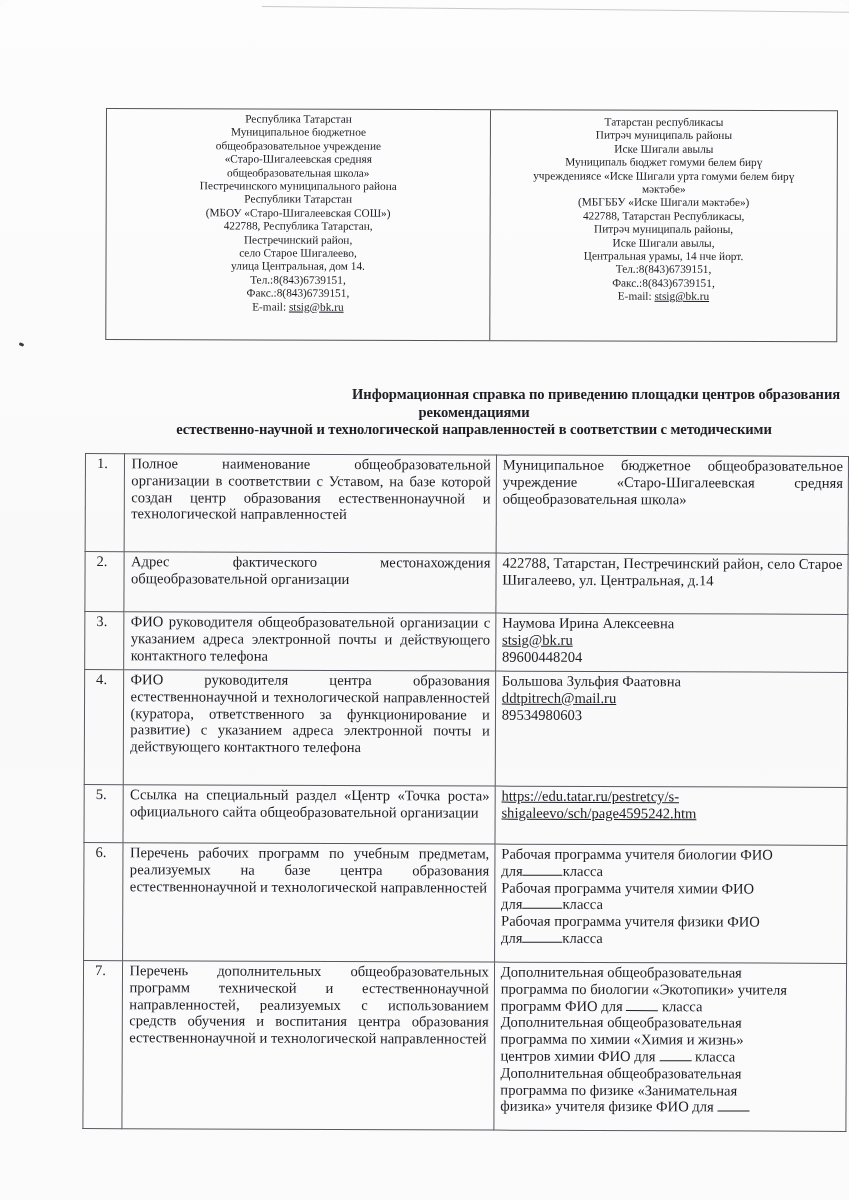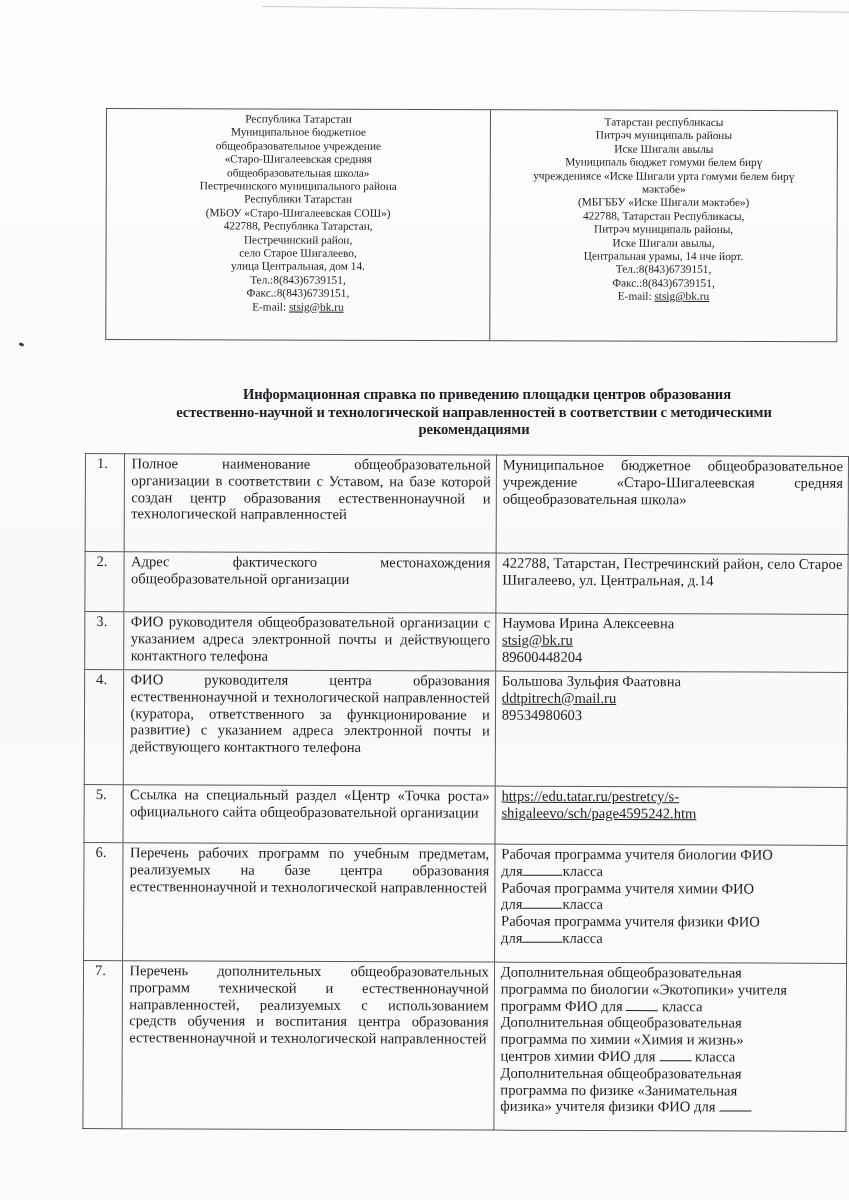--- a/index.html
+++ b/index.html
@@ -78,21 +78,21 @@
       left: 108px;
       top: 386px;
       width: 732px;
       text-align: center;
       font-weight: bold;
       font-size: 14.6px;
       line-height: 17.5px;
       letter-spacing: -0.1px;
     }
     .doc-title .tline { display: block; white-space: nowrap; }
-    .doc-title .tline-1 { padding-left: 26px; }
+    .doc-title .tline-1 { padding-left: 26px; text-align: right; }
 
     
     .info-table {
       position: absolute;
       left: 85px;
       top: 453px;
       width: 764px;
       border-collapse: collapse;
       font-size: 14.6px;
       line-height: 16.8px;
@@ -169,22 +169,22 @@
       <span class="lh-line">Иске Шигали авылы,</span>
       <span class="lh-line">Центральная урамы,  14 нче йорт.</span>
       <span class="lh-line">Тел.:8(843)6739151,</span>
       <span class="lh-line">Факс.:8(843)6739151,</span>
       <span class="lh-line"><span>E-mail: </span><span class="lh-link">stsig@bk.ru</span></span>
     </div>
   </div>
 
   <div class="doc-title">
     <span class="tline tline-1">Информационная справка по приведению площадки центров образования</span>
+    <span class="tline">рекомендациями</span>
     <span class="tline">естественно-научной и технологической направленностей в соответствии с методическими</span>
-    <span class="tline">рекомендациями</span>
   </div>
 
   <table class="info-table">
     <tbody>
 
       <tr style="height:98px;">
         <td class="num">1.</td>
         <td class="label hy">Полное наименование общеобразовательной организации в соответствии с Уставом, на базе которой создан центр образования естествен­нонаучной и технологической направленнос­тей</td>
         <td class="value">Муниципальное бюджетное общеобразовательное учреждение «Старо-Шигалеевская средняя общеобразовательная школа»</td>
       </tr>
@@ -242,18 +242,18 @@
         <td class="label hy">Перечень дополнительных общеобразователь­ных программ технической и естественно­научной направленностей, реализуемых с использованием средств обучения и воспитания центра образования естественно­научной и технологической направленностей</td>
         <td class="value left">
           <span class="line">Дополнительная общеобразовательная</span>
           <span class="line">программа по биологии «Экотопики» учителя</span>
           <span class="line"><span>программ ФИО для</span> <span class="blank w2"></span> <span>класса</span></span>
           <span class="line">Дополнительная общеобразовательная</span>
           <span class="line">программа по химии «Химия и жизнь»</span>
           <span class="line"><span>центров химии ФИО для</span> <span class="blank w2"></span> <span>класса</span></span>
           <span class="line">Дополнительная общеобразовательная</span>
           <span class="line">программа по физике «Занимательная</span>
-          <span class="line"><span>физика» учителя физики ФИО для</span> <span class="blank w2"></span></span>
+          <span class="line"><span>физика» учителя физике ФИО для</span> <span class="blank w2"></span></span>
         </td>
       </tr>
     </tbody>
   </table>
 </div>
 
 </body></html>

